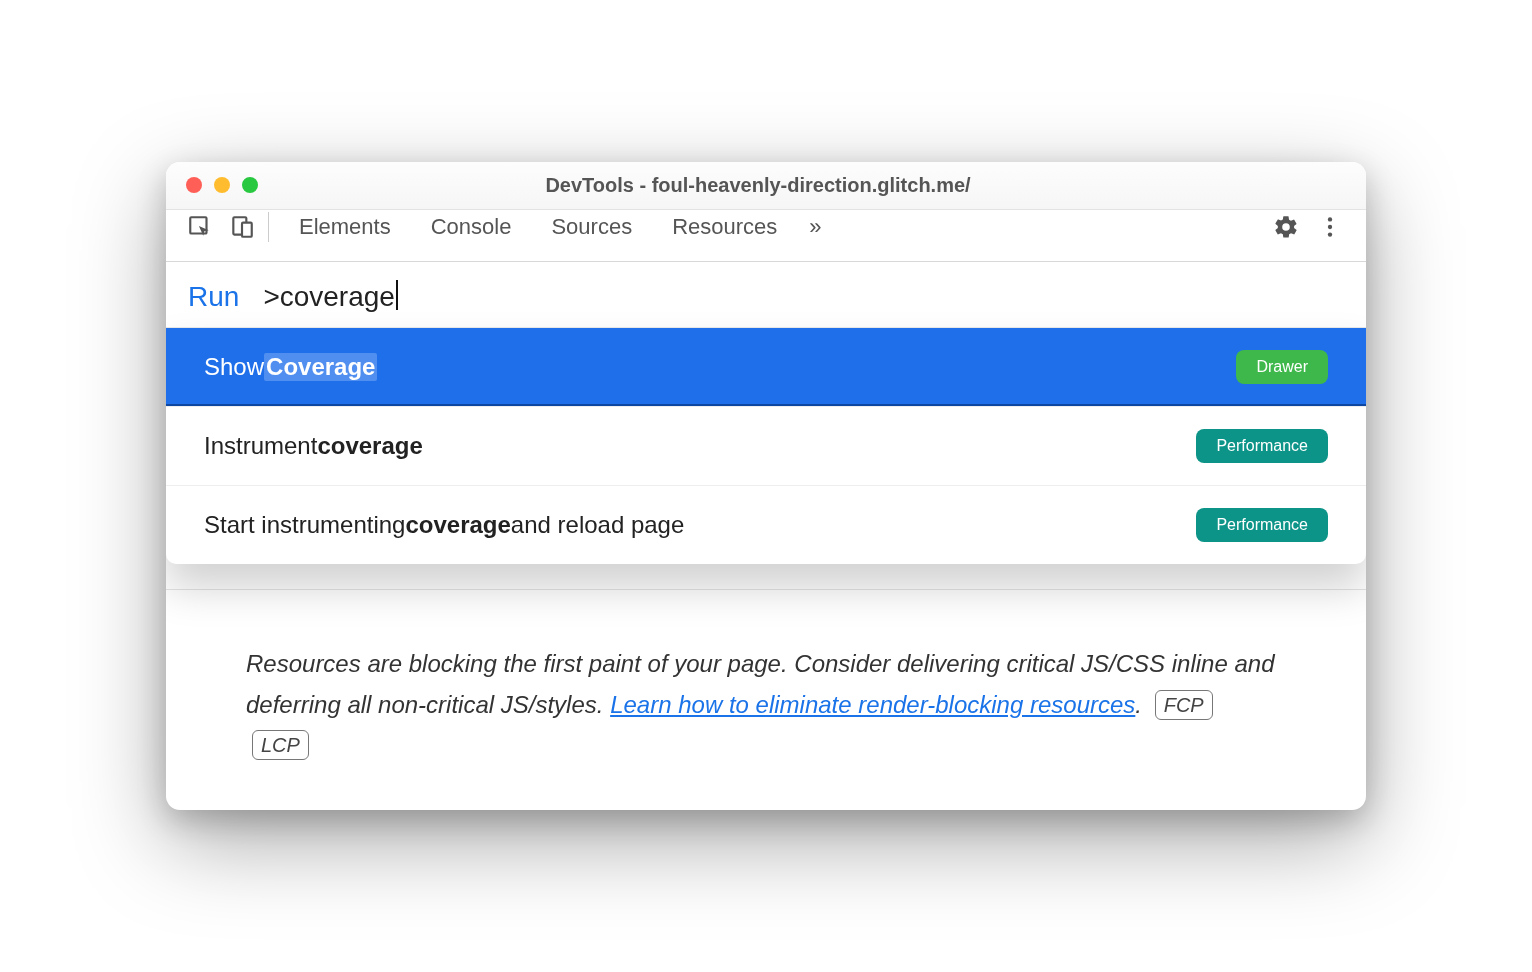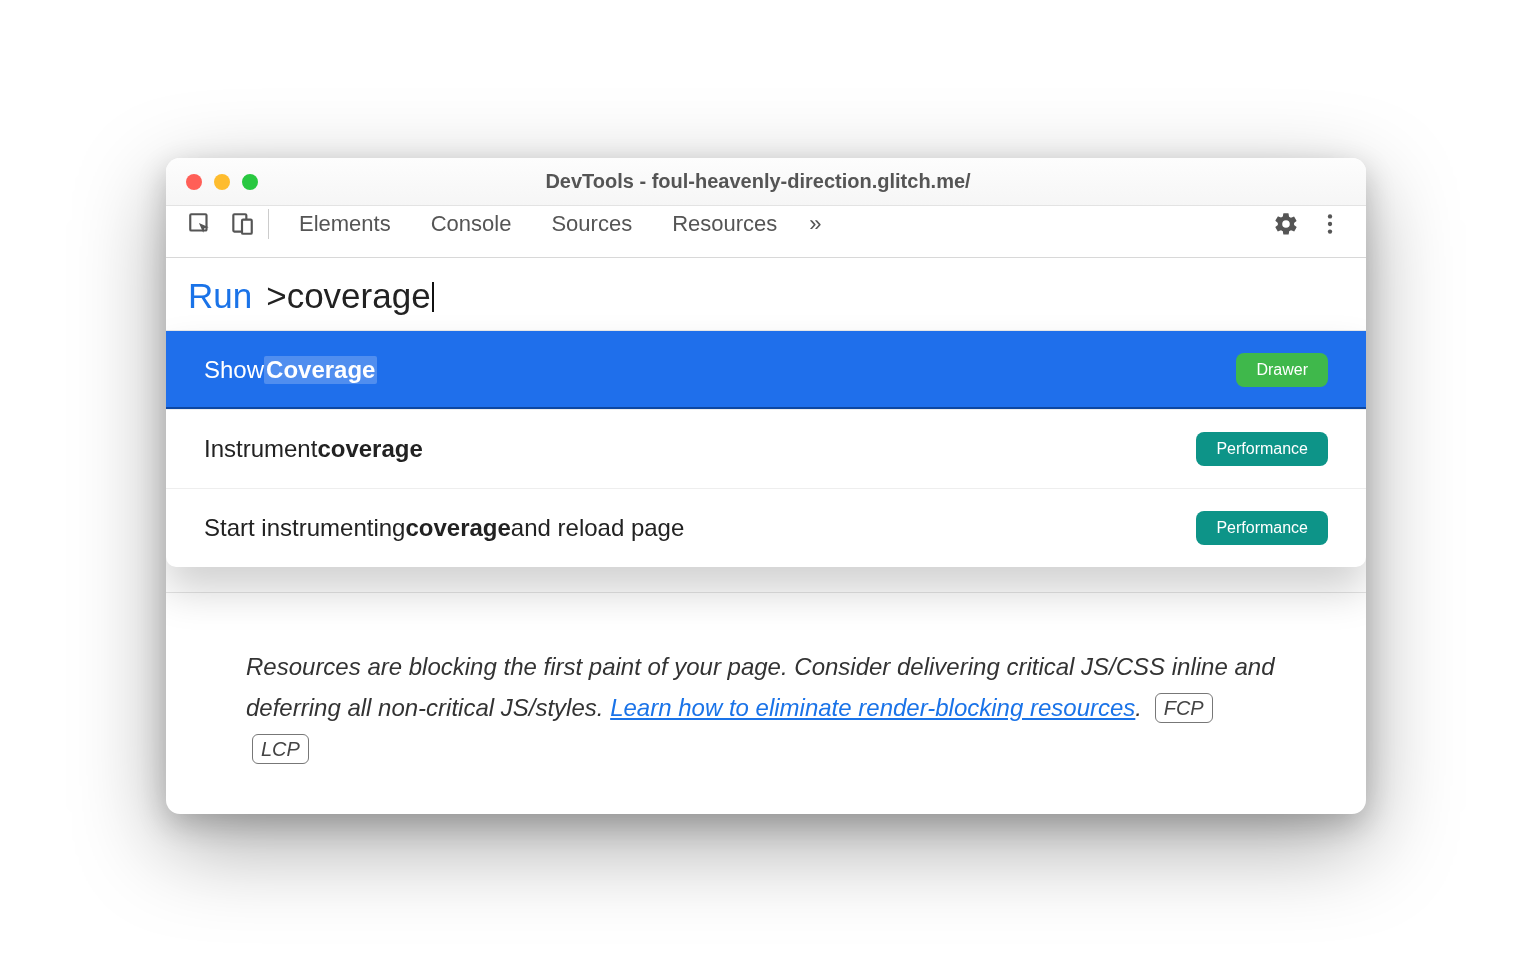--- a/index.html
+++ b/index.html
@@ -66,22 +66,22 @@
   }
   .tabs { display:flex; gap:40px; font-size:22px; color:#555; margin-left:18px;}
   .tab { cursor:pointer; }
   .more-arrows { margin-left: 30px; font-size:22px; color:#555;}
   .tb-right { margin-left:auto; display:flex; align-items:center; gap:4px; padding-right:10px;}
   .tb-right .tb-icon { width:40px; }
 
   .cmd-input-row {
     padding: 18px 22px 14px 22px;
     display:flex; align-items:baseline;
-    font-size:35px;
-    gap:14px;
+    font-size:28px;
+    gap:24px;
   }
   .run-label { color:#1a73e8; font-weight:400;}
   .query-text { color:#222; position:relative;}
   .caret{
     display:inline-block; width:2px; height:30px; background:#111; vertical-align:-4px; margin-left:1px;
   }
 
   .suggestions {
     border-top: 1px solid #e6e6e6;
     box-shadow: 0 24px 40px rgba(0,0,0,0.18);

